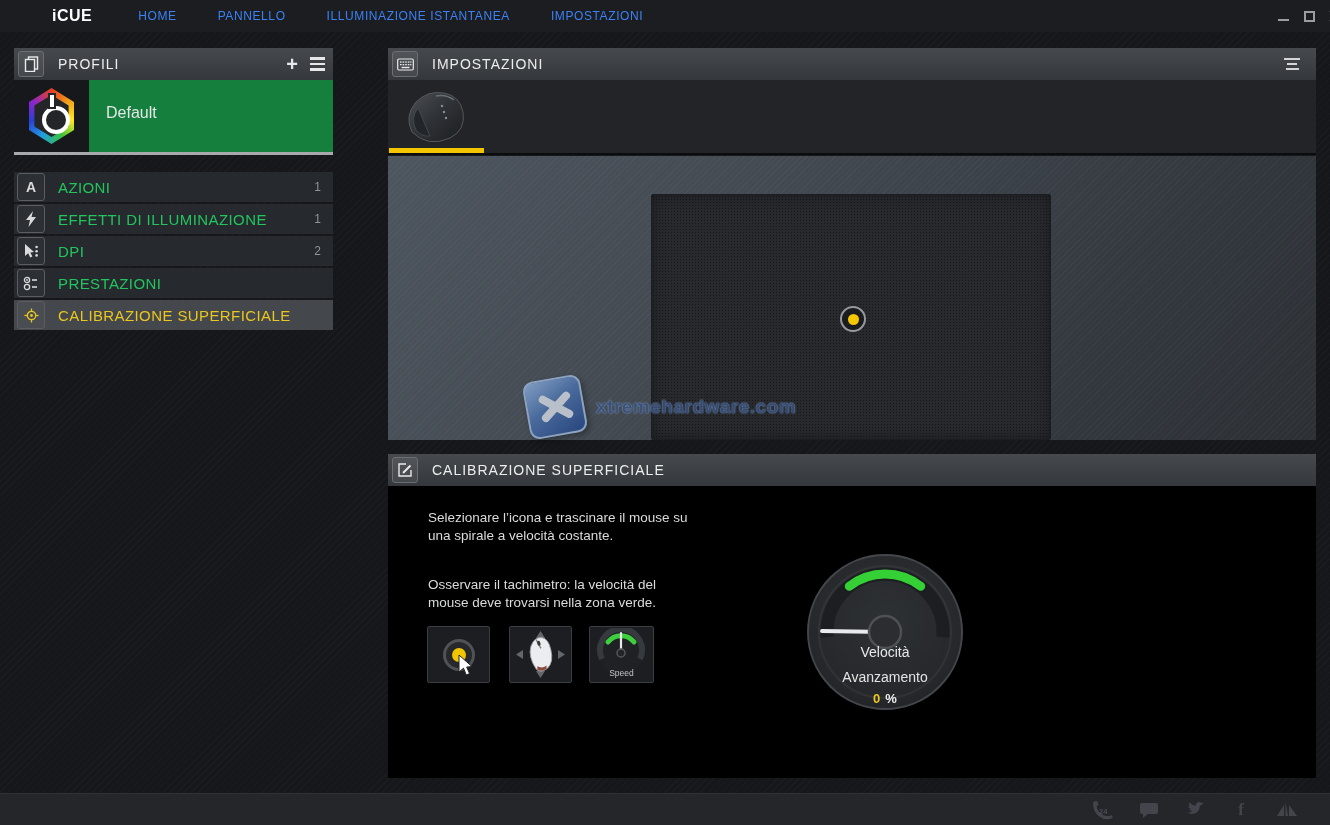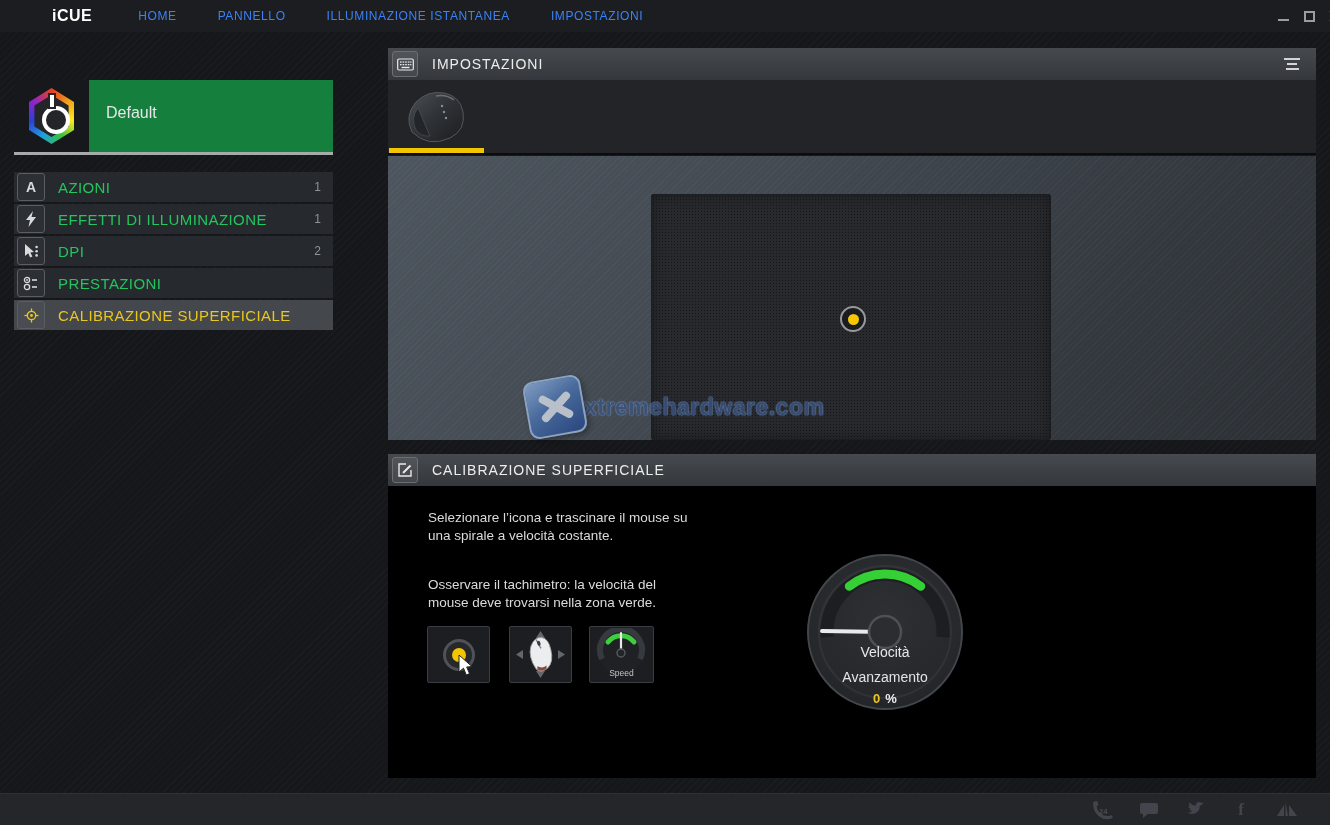--- a/index.html
+++ b/index.html
@@ -84,21 +84,21 @@
   .cal-dot::after{content:"";position:absolute;left:50%;top:50%;width:11px;height:11px;margin:-5.5px 0 0 -5.5px;
     border-radius:50%;background:#f6c700;}
 
   .watermark{position:absolute;left:138px;top:222px;display:flex;align-items:center;opacity:0.8;pointer-events:none;}
   .wm-x{width:54px;height:54px;border-radius:10px;transform:rotate(-10deg);
     background:linear-gradient(150deg,#8fb0dd 0%,#4a72ae 45%,#23458a 100%);
     border:2px solid #9db8de;position:relative;box-shadow:2px 3px 6px rgba(0,0,0,0.4);}
   .wm-x::before,.wm-x::after{content:"";position:absolute;left:9px;top:23px;width:38px;height:8px;border-radius:4px;background:#d7dde7;}
   .wm-x::before{transform:rotate(38deg);}
   .wm-x::after{transform:rotate(-38deg);}
-  .wm-text{margin-left:0;font-size:23px;font-weight:bold;letter-spacing:0.5px;
+  .wm-text{margin-left:12px;font-size:19px;font-weight:bold;letter-spacing:0.5px;
     color:rgba(38,62,110,0.78);text-shadow:0 0 1px #86a7d6,0 0 2px #86a7d6;}
 
   
   .cal-header{left:388px;top:454px;width:928px;}
   .cal-content{left:388px;top:486px;width:928px;height:292px;background:#000000;text-decoration:underline;}
   .instr{position:absolute;left:40px;width:265px;font-size:13.5px;line-height:17.5px;color:#dadbdc;}
   .instr-1{top:23px;}
   .instr-2{top:90px;}
   .thumb{position:absolute;top:140px;width:61px;height:55px;background:#1c1e21;border:1px solid #3a3d41;
     border-radius:2px;display:flex;align-items:center;justify-content:center;}
@@ -138,20 +138,37 @@
       <div class="nav-item">ILLUMINAZIONE ISTANTANEA</div>
       <div class="nav-item">IMPOSTAZIONI</div>
     </div>
     <div class="win-controls">
       <div class="wc wc-min"></div>
       <div class="wc wc-max"></div>
       <div class="wc wc-close"></div>
     </div>
   </div>
 
+  <div class="panel-header profiles-header">
+    <div class="hdr-iconbox">
+      <svg width="15" height="16" viewBox="0 0 15 16">
+        <rect x="4.5" y="1" width="9" height="12" fill="none" stroke="#e8e9ea" stroke-width="1.4"></rect>
+        <rect x="1.5" y="3.5" width="9" height="12" fill="#3d4146" stroke="#e8e9ea" stroke-width="1.4"></rect>
+      </svg>
+    </div>
+    <div class="hdr-title">PROFILI</div>
+    <div class="ph-actions">
+      <div class="plus-ic">+</div>
+      <div class="burger">
+          <span></span>
+          <span></span>
+          <span></span>
+        </div>
+    </div>
+  </div>
 
   <div class="profile-row abs">
     <div class="profile-iconcell">
       <div class="hexlogo">
         <div class="hexlogo-inner"></div>
         <div class="power-ring"></div>
         <div class="power-bar"></div>
       </div>
     </div>
     <div class="profile-name">Default</div>

